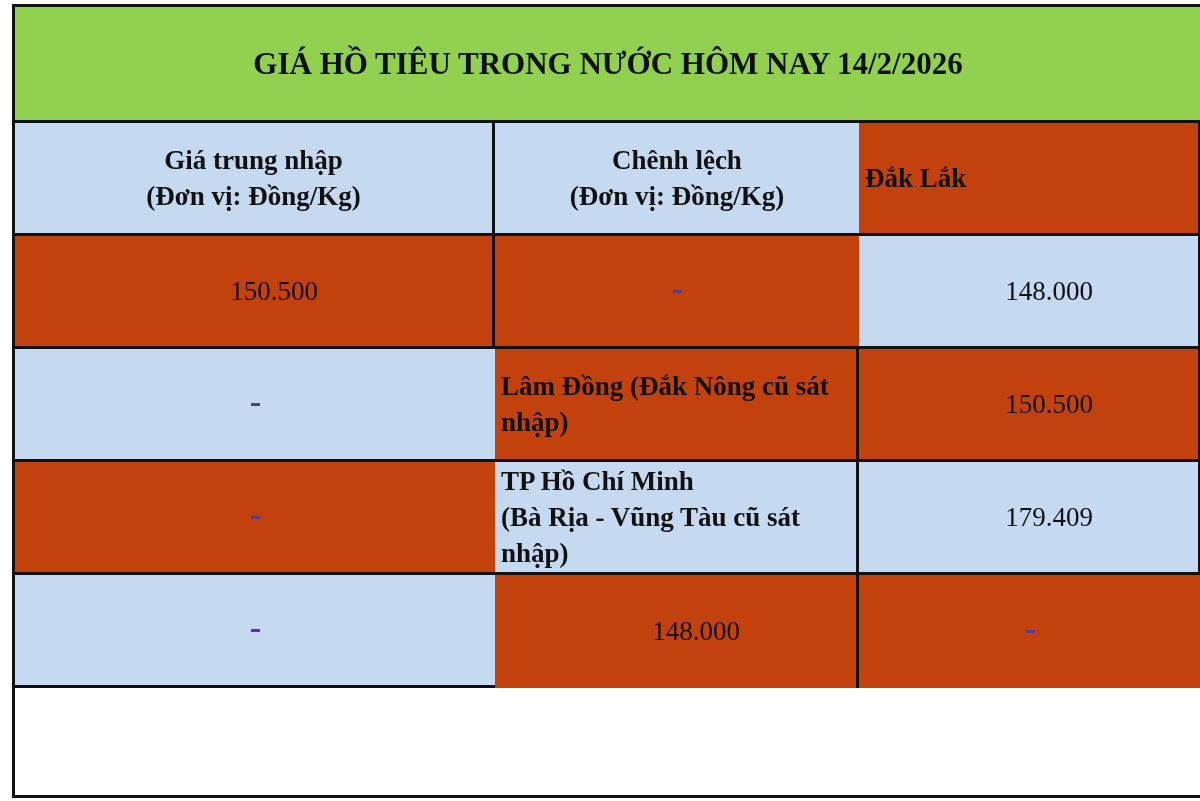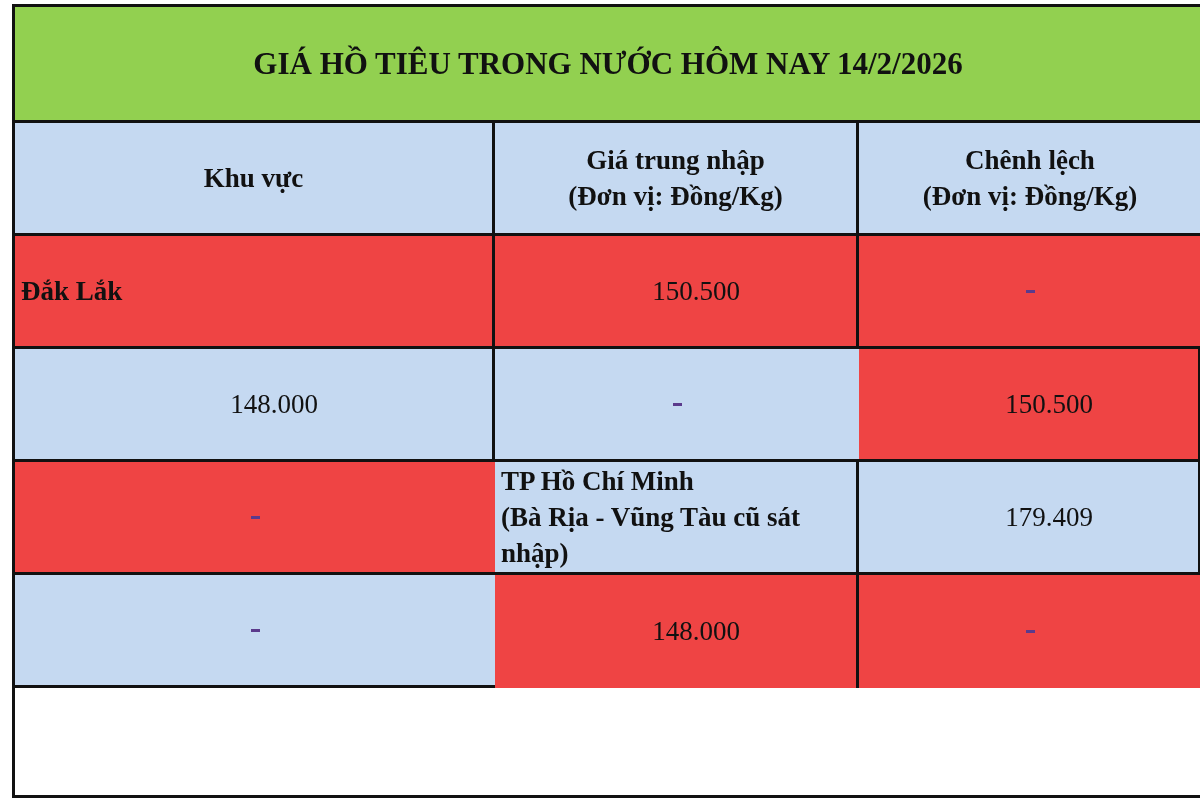--- a/index.html
+++ b/index.html
@@ -18,37 +18,34 @@
     border-bottom: 3px solid #111;
   }
   .cell {
     display: flex; align-items: center; box-sizing: border-box;
     border-bottom: 3px solid #111; border-right: 3px solid #111;
     color: #111; font-size: 27px;
   }
   .cell.last-col { border-right: none; }
   .cell.last-row { border-bottom: none; }
   .head { background: #c5d9f1; font-weight: bold; justify-content: center; text-align: center; line-height: 36px; }
-  .light { background: #ef4444; }
+  .light { background: #c2410c; }
   .blue { background: #c5d9f1; }
   .region { font-weight: bold; padding-left: 6px; line-height: 36px; }
   .price { justify-content: center; padding-left: 41px; }
   .diff { justify-content: center; }
   .dash { width: 9px; height: 3px; background: #5b3a8c; display: inline-block; }
   .sub { display: block; }
 </style>
 </head>
 <body>
 
 <div class="tbl">
   <div class="title">GIÁ HỒ TIÊU TRONG NƯỚC HÔM NAY 14/2/2026</div>
 
-  <div class="cell head">
-    <span>Khu vực</span>
-  </div>
   <div class="cell head">
     <div>
       <span class="sub">Giá trung nhập</span>
       <span class="sub">(Đơn vị: Đồng/Kg)</span>
     </div>
   </div>
   <div class="cell head last-col">
     <div>
       <span class="sub">Chênh lệch</span>
       <span class="sub">(Đơn vị: Đồng/Kg)</span>
@@ -65,20 +62,23 @@
     <span class="dash"></span>
   </div>
 
   <div class="cell blue price">
     <span>148.000</span>
   </div>
   <div class="cell blue diff last-col">
     <span class="dash"></span>
   </div>
 
+  <div class="cell light region">
+    <span>Lâm Đồng (Đắk Nông cũ sát nhập)</span>
+  </div>
   <div class="cell light price">
     <span>150.500</span>
   </div>
   <div class="cell light diff last-col">
     <span class="dash"></span>
   </div>
 
   <div class="cell blue region">
     <div>
       <span class="sub">TP Hồ Chí Minh</span>

